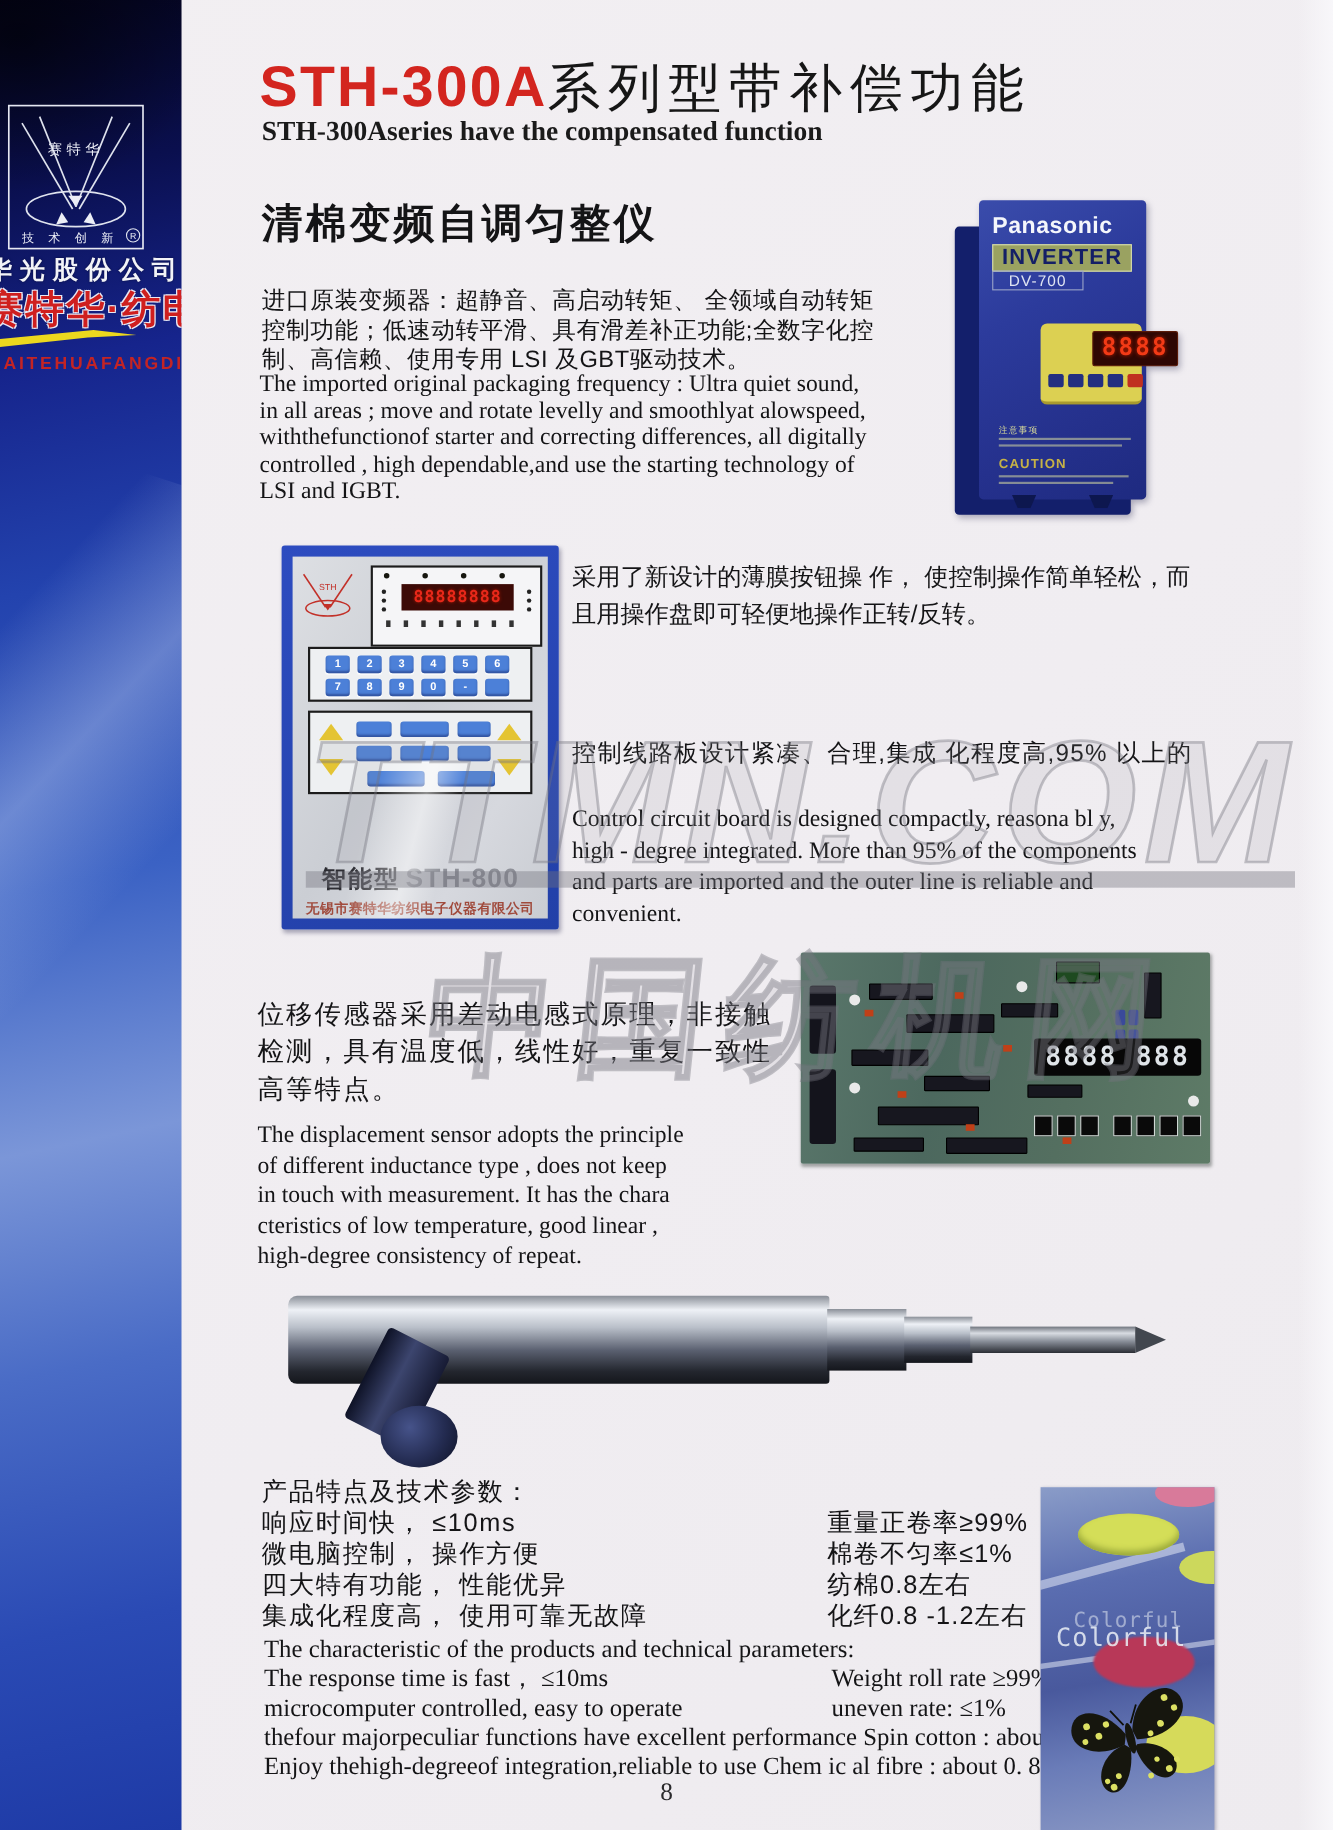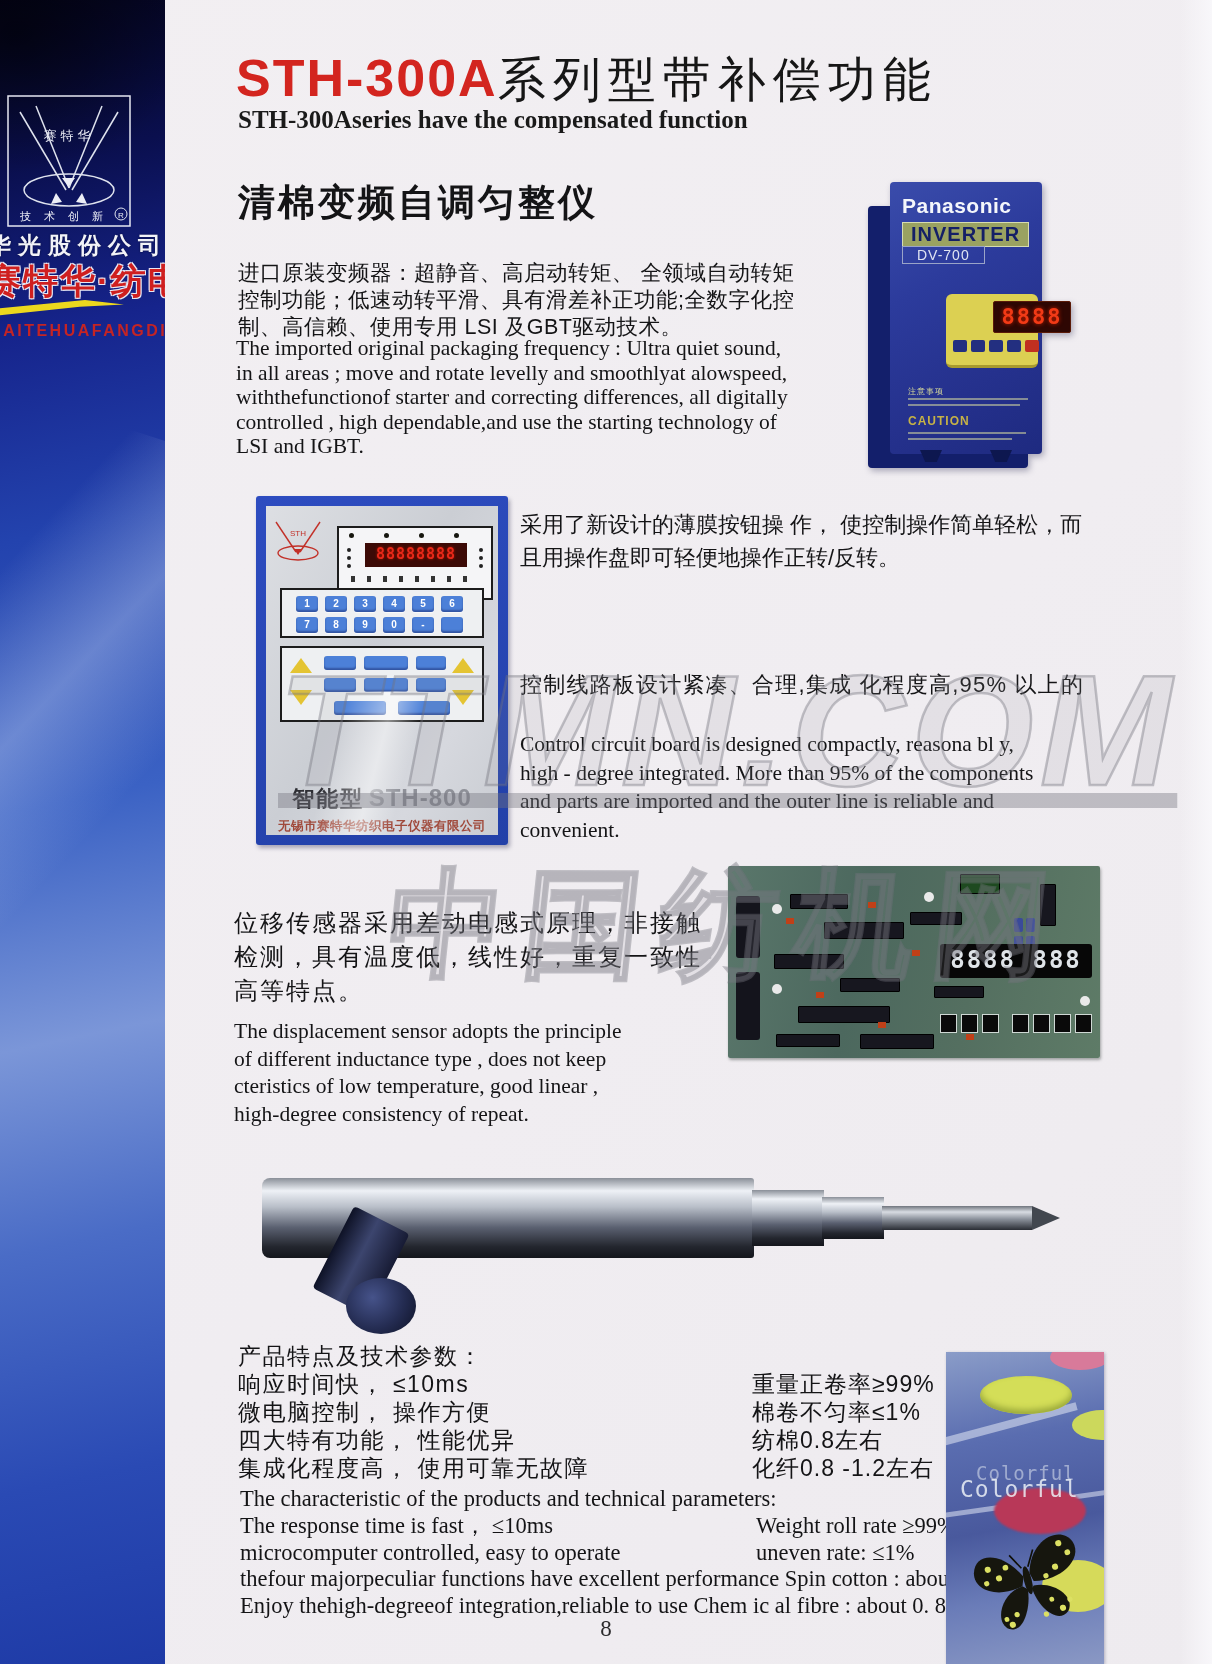--- a/index.html
+++ b/index.html
@@ -68,21 +68,21 @@
   .inv-caution { left:18px; top:232px; color:#c6b246; font-size:12px; font-weight:bold; letter-spacing:1px; }
   .inv-tab { width:22px; height:12px; background:#0d174f; clip-path:polygon(0 0,100% 0,76% 100%,24% 100%); top:268px; }
 
   
   #panel { left:256px; top:496px; width:252px; height:349px; background:linear-gradient(160deg,#2d4cc0,#2240a8); border-radius:3px;
     box-shadow:2px 3px 4px rgba(30,30,70,.35); }
   .panel-face { left:10px; top:10px; width:232px; height:329px;
     background:linear-gradient(120deg,#dddfe3 0%,#cbced4 45%,#d6d8de 75%,#c9ccd2 100%); }
   .panel-face::after { content:""; position:absolute; left:0; top:185px; width:232px; height:144px;
     background:linear-gradient(105deg, rgba(255,255,255,0) 30%, rgba(255,255,255,.5) 48%, rgba(255,255,255,0) 60%); }
-  .pnl-display { left:71px; top:20px; width:156px; height:74px; background:#f5f5f7; border:2px solid #1c1c1c; }
+  .pnl-display { left:71px; top:8px; width:156px; height:74px; background:#f5f5f7; border:2px solid #1c1c1c; }
   .pnl-top-dots { left:10px; top:5px; display:flex; gap:30px; }
   .pnl-top-dots > i { width:5px; height:5px; border-radius:50%; background:#16160f; }
   .pnl-seg { left:26px; top:15px; width:102px; height:24px; background:#3c0a06; color:#e8281a; font-family:"DejaVu Sans Mono",monospace;
     font-weight:bold; font-size:15px; letter-spacing:1px; text-align:center; line-height:23px; text-shadow:0 0 3px #b01800; }
   .pnl-sidedot { width:4px; height:4px; border-radius:50%; background:#222; }
   .pnl-marks { left:12px; top:48px; display:flex; gap:12px; }
   .pnl-marks > i { width:4px; height:6px; background:#333; }
   .pnl-keypad { left:14px; top:82px; width:204px; height:50px; background:#eef0f2; border:2px solid #1c1c1c; }
   .keys { display:flex; gap:7px; position:absolute; }
   .keys > div { width:22px; height:16px; background:#4c80d8; border-radius:3px; color:#fff; font-size:10px; font-weight:bold;
@@ -351,20 +351,21 @@
   </div>
 
   <div class="abs s4-zh zh lines">
       <div>位移传感器采用差动电感式原理，非接触</div>
       <div>检测，具有温度低，线性好，重复一致性</div>
       <div>高等特点。</div>
     </div>
   <div class="abs s4-en en lines">
       <div>The displacement sensor adopts the principle</div>
       <div>of different inductance type , does not keep</div>
+      <div>in touch with measurement. It has the chara</div>
       <div>cteristics of low temperature, good linear ,</div>
       <div>high-degree  consistency of repeat.</div>
     </div>
 
   <div id="sensor-barrel" class="abs metal"></div>
   <div id="sensor-step1" class="abs metal"></div>
   <div id="sensor-step2" class="abs metal"></div>
   <div id="sensor-rod" class="abs"></div>
   <div id="sensor-tip" class="abs"></div>
   <div id="sensor-conn" class="abs"></div>

